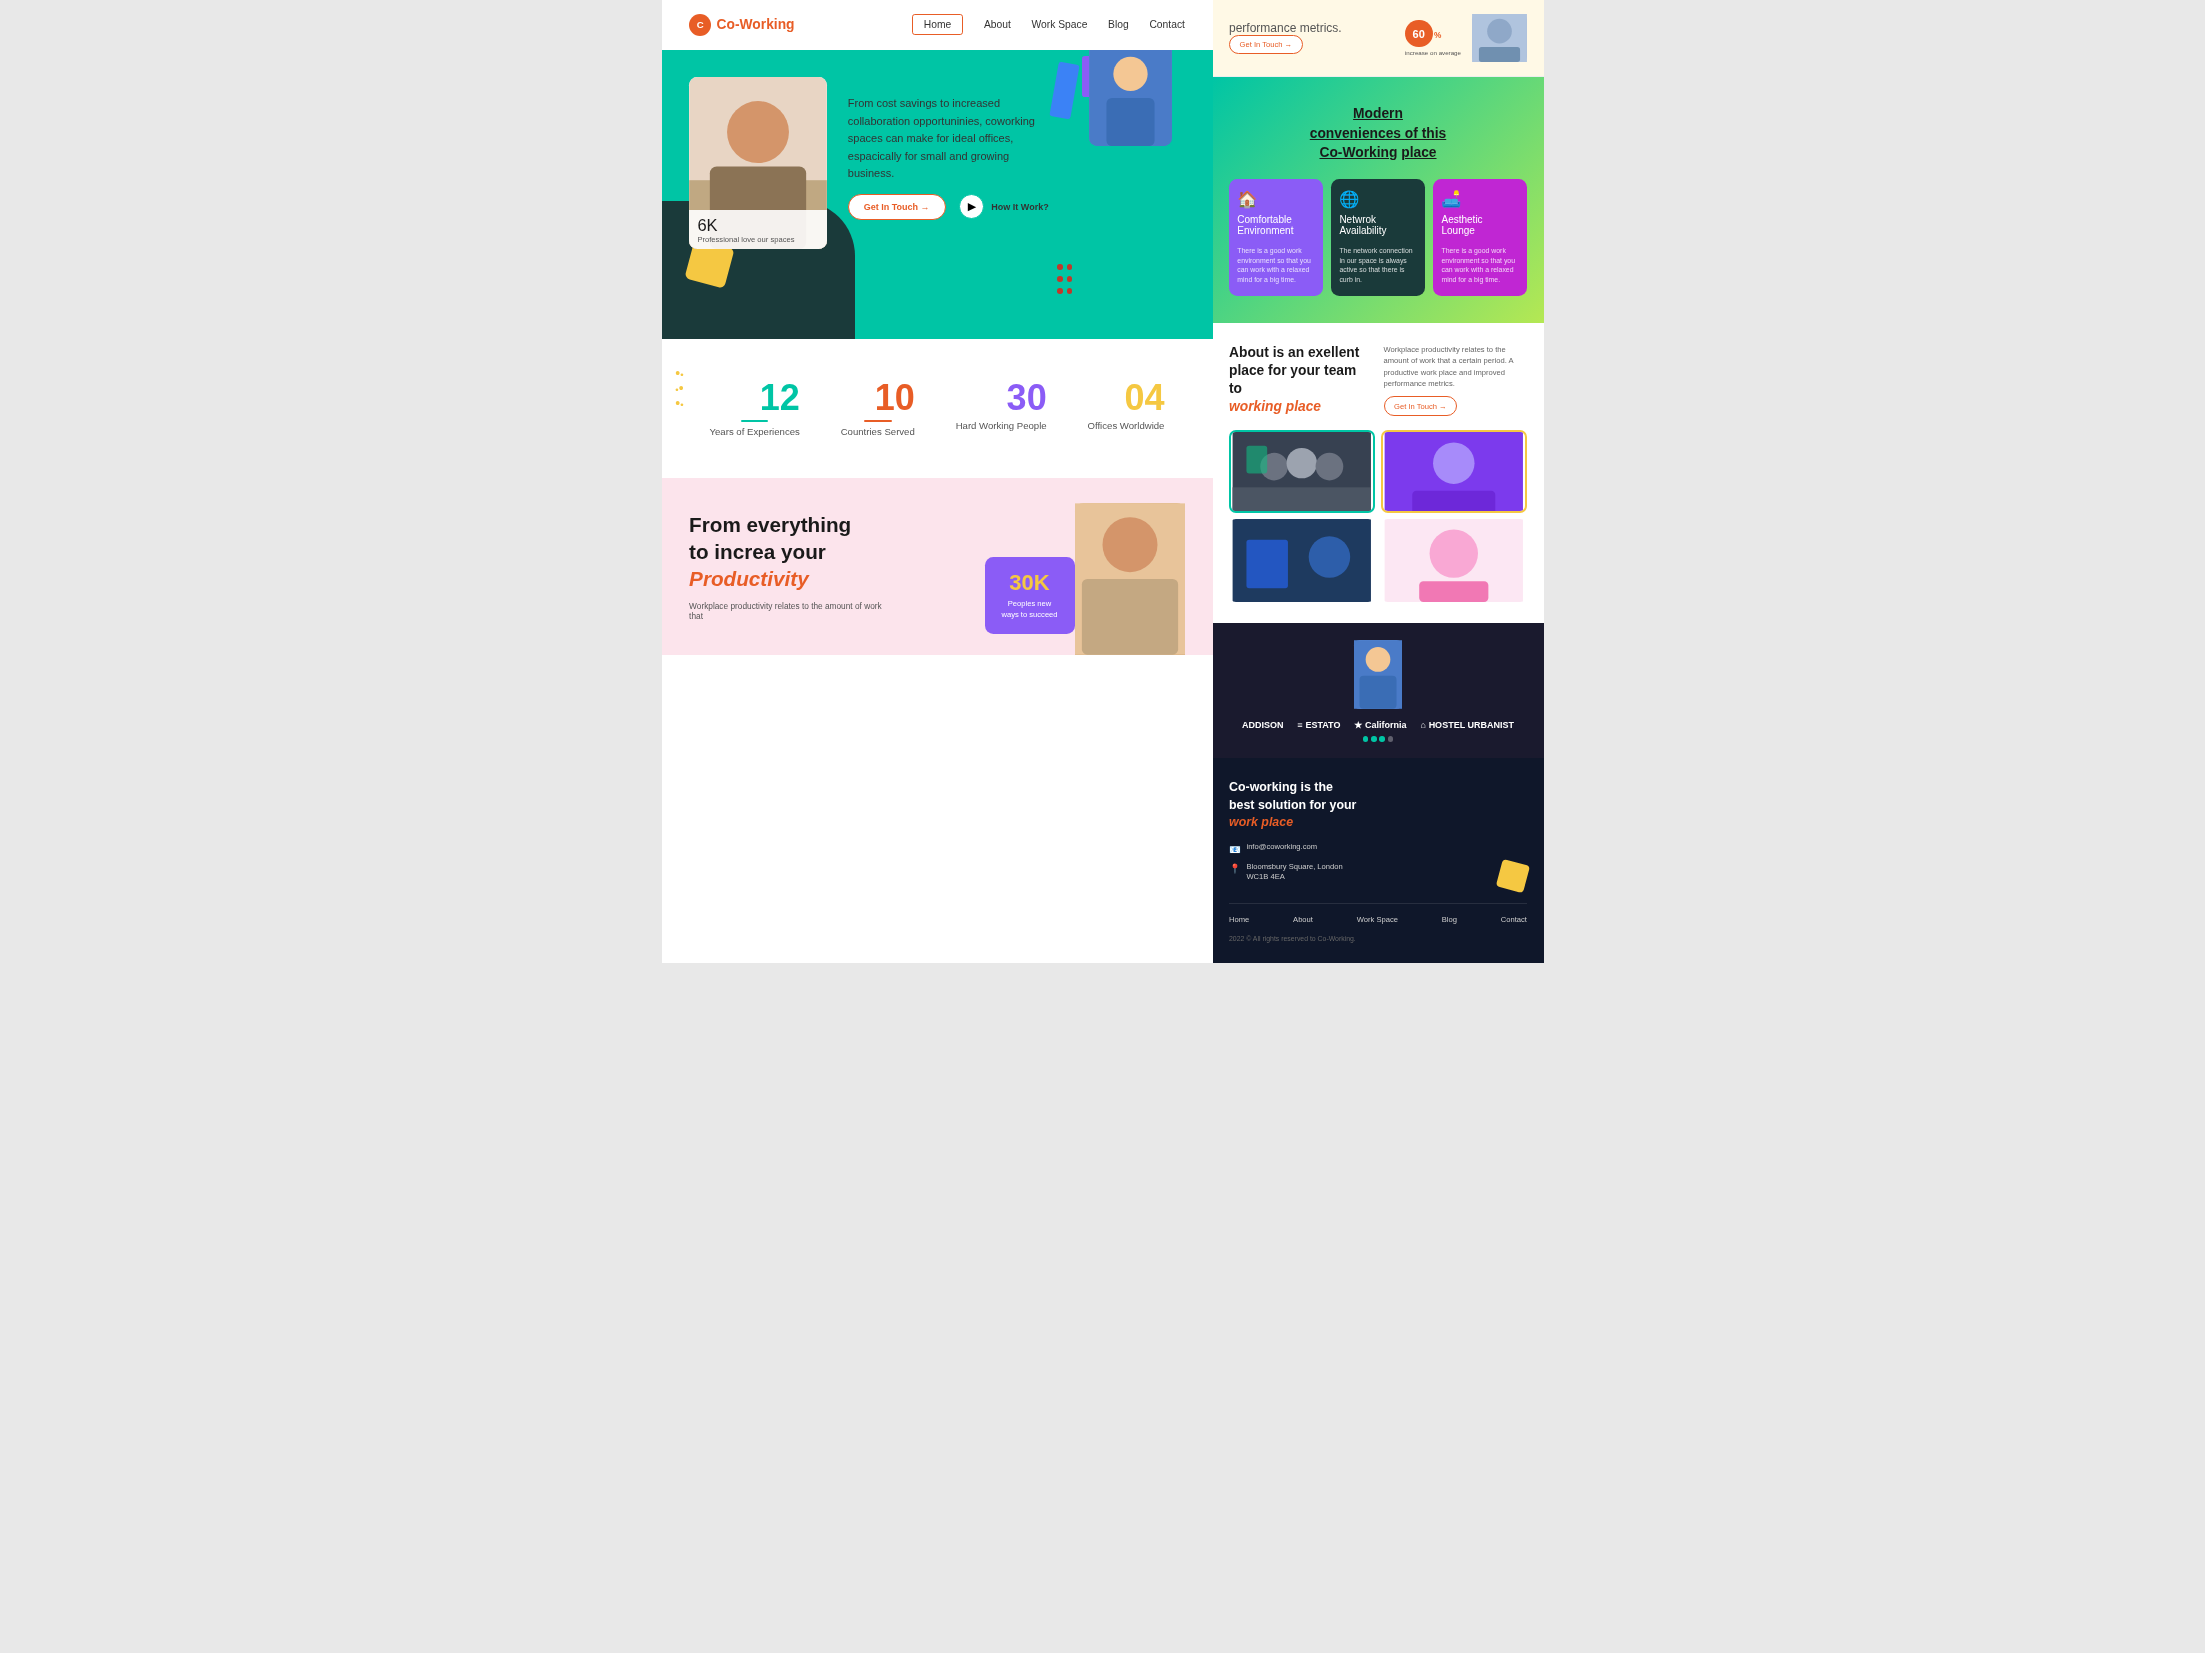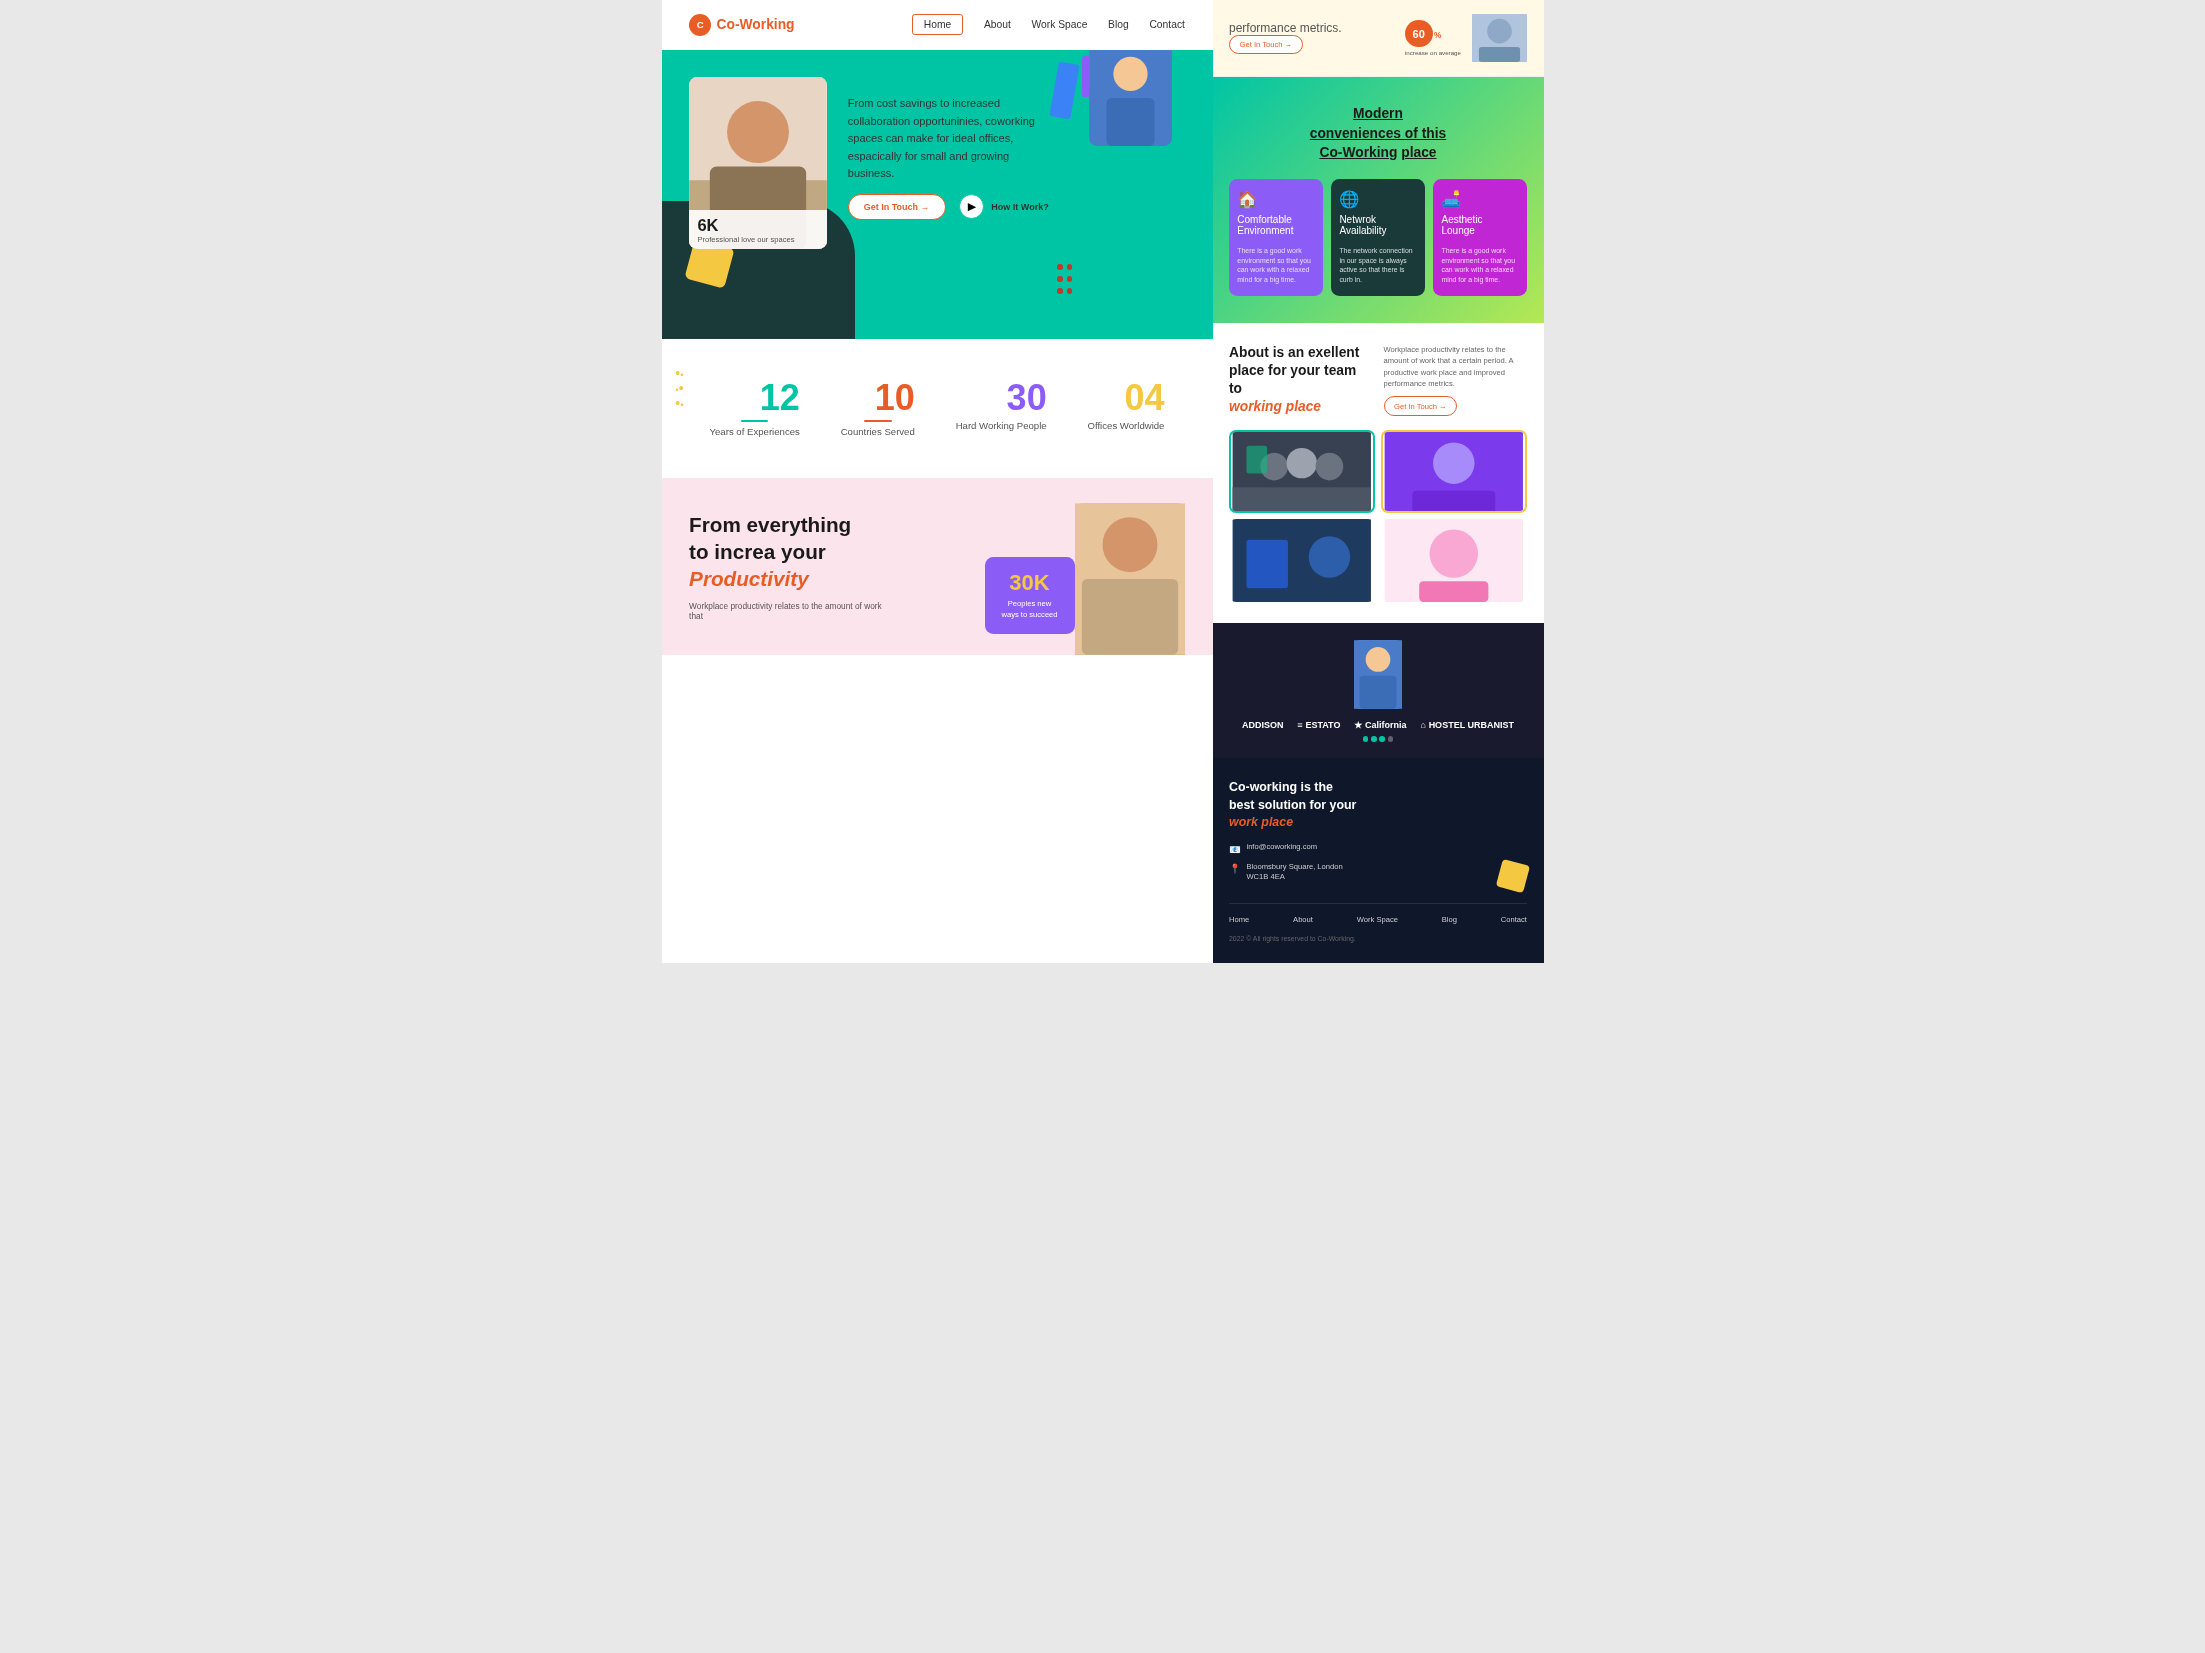--- a/index.html
+++ b/index.html
@@ -19,21 +19,21 @@
     .nav-links { display: flex; gap: 20.7px; align-items: center; }
     .nav-link { font-size: 10.3px; color: #333; text-decoration: none; cursor: pointer; }
     .nav-link.active { border: 1.4px solid #e85d26; padding: 4.1px 11px; border-radius: 2.8px; color: #333; }
 
     
     .hero { background: #00c5a5; position: relative; padding: 27.6px 27.6px 41px; min-height: 289px; overflow: hidden; }
     .hero-bg-shape { position: absolute; bottom: 0; left: 0; width: 193px; height: 138px; background: #1a3a3a; border-radius: 0 55px 0 0; z-index: 0; }
     .hero-content { position: relative; z-index: 2; display: flex; align-items: flex-start; gap: 20.7px; }
     .hero-image-box { width: 138px; height: 172px; background: #fff; border-radius: 8.3px; overflow: hidden; flex-shrink: 0; position: relative; }
     .hero-stats { position: absolute; bottom: 0; left: 0; right: 0; background: rgba(255,255,255,0.9); padding: 5.5px 8.3px; }
-    .hero-stat-number { font-size: 16.5px; font-weight: bold; color: #1a1a1a; }
+    .hero-stat-number { font-size: 16.5px; font-weight: normal; color: #1a1a1a; }
     .hero-stat-label { font-size: 7.6px; color: #555; }
     .hero-text { flex: 1; padding-top: 6.9px; }
     .hero-title { font-size: 25px; font-weight: bold; color: #1a1a1a; line-height: 1.2; }
     .hero-title .highlight { color: #e85d26; font-style: italic; border-bottom: 2.1px solid #e85d26; }
     .hero-sparkle { color: #f5c842; font-size: 19.3px; }
     .hero-desc { font-size: 11px; color: #333; line-height: 1.6; margin: 11px 0; max-width: 207px; }
     .hero-buttons { display: flex; align-items: center; gap: 13.8px; }
     .btn-primary { background: #fff; border: 1.4px solid #e85d26; color: #e85d26; padding: 6.9px 15px; border-radius: 17px; cursor: pointer; font-size: 9px; font-weight: 600; display: flex; align-items: center; gap: 5.5px; }
     .btn-play { display: flex; align-items: center; gap: 6.9px; cursor: pointer; }
     .play-circle { width: 25px; height: 25px; border-radius: 50%; border: 1.4px solid #00c5a5; background: #fff; display: flex; align-items: center; justify-content: center; }

